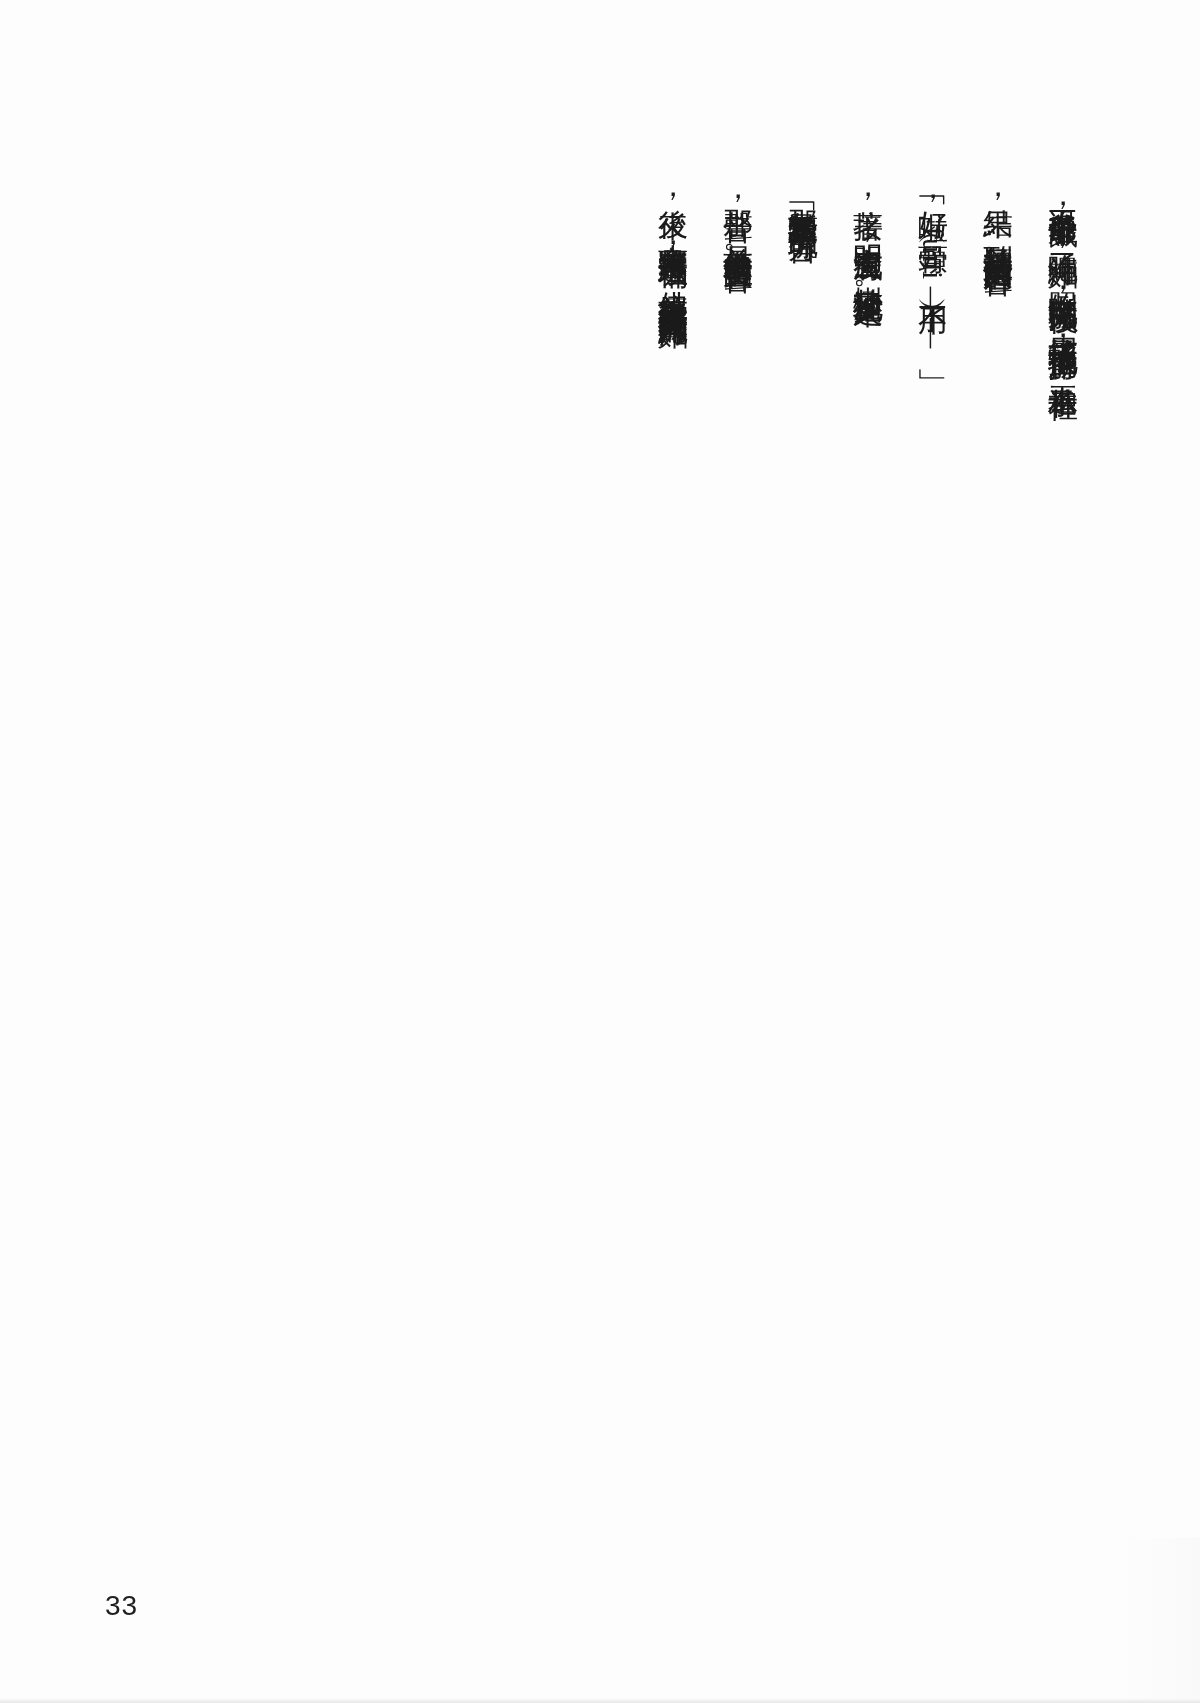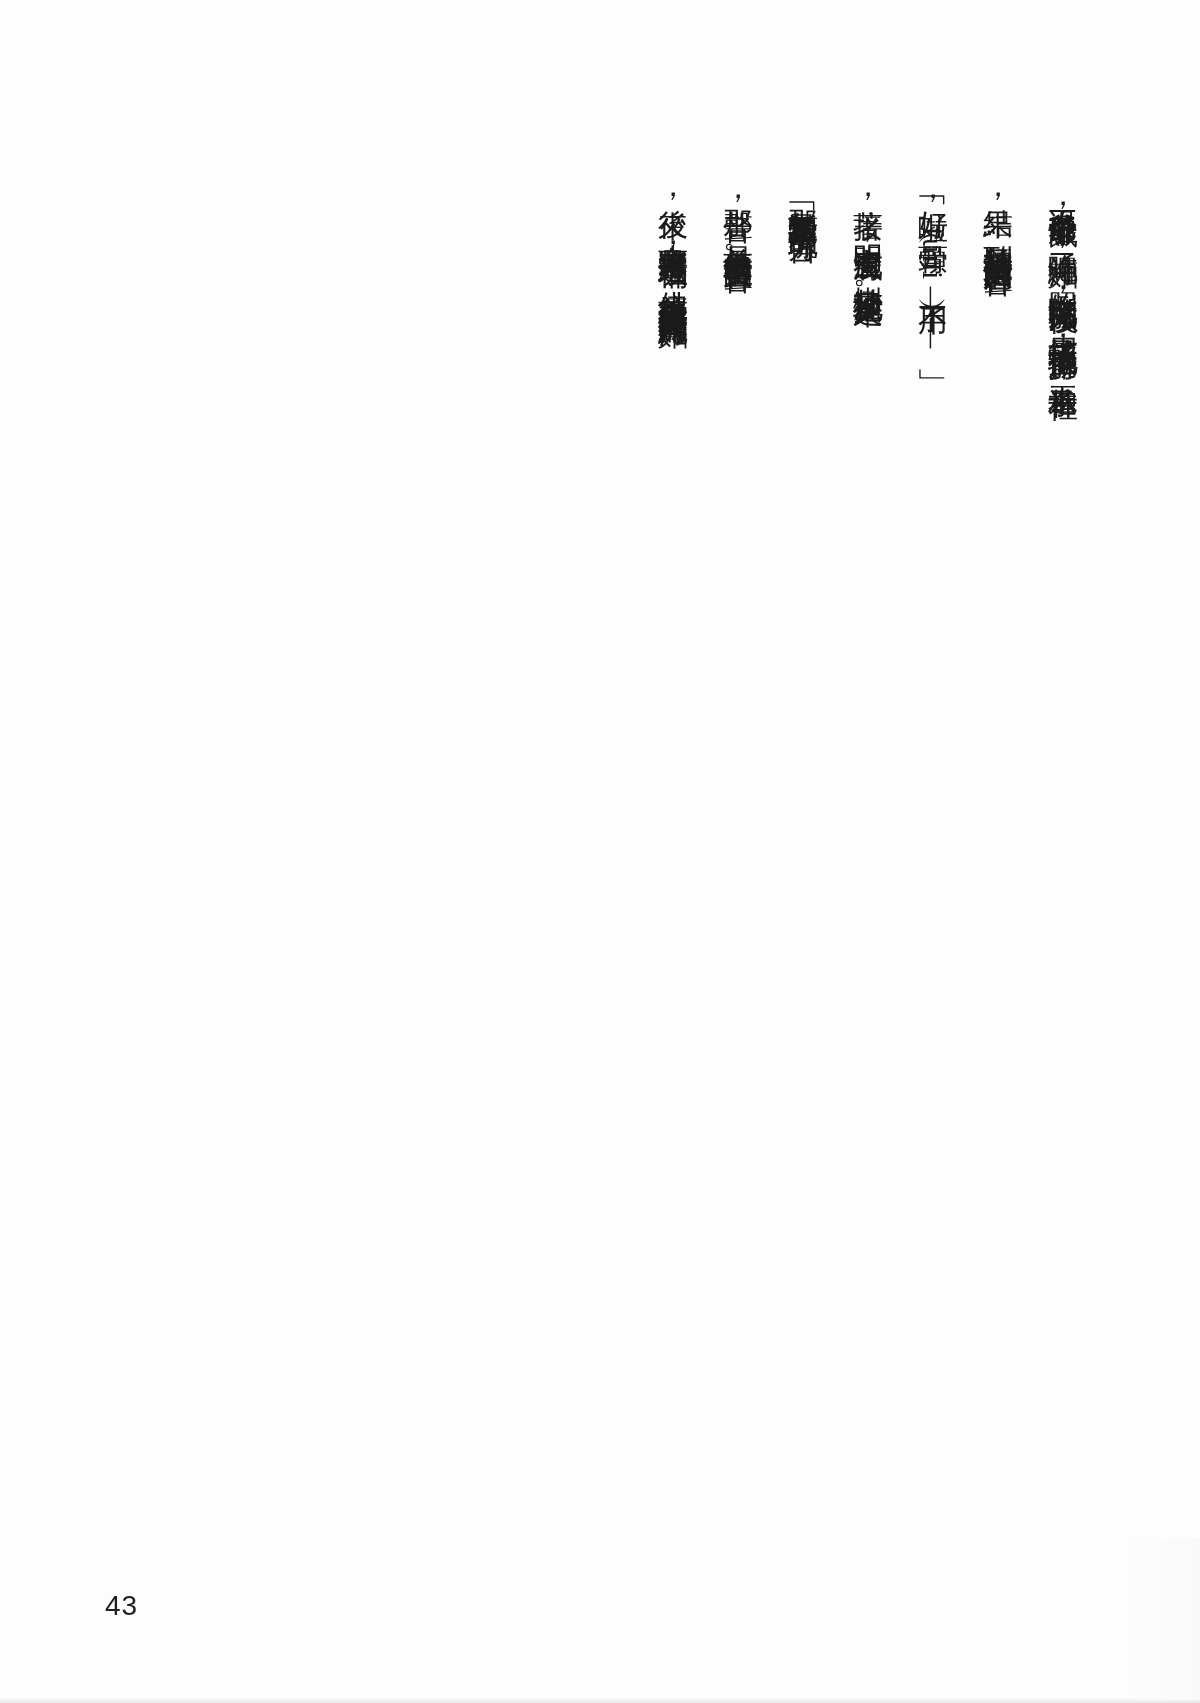--- a/index.html
+++ b/index.html
@@ -70,18 +70,18 @@
   <div class="text-block">
     <p>不過爺爺肚子餓了，吃了沖繩麵，照例吃完豬肋排以後，用筷子輕巧地挾了肋排骨，丟進林子裡。</p>
     <p>結果，聽到林子裡清清楚楚的男人的聲音。</p>
     <p>「好啦，骨頭（funi）不用了——」</p>
     <p>接著，明明完全沒有風，樹林沙沙地搖了起來。</p>
     <p>那句話是「骨頭不用了」的琉球方言。</p>
     <p>那聲音，是前年去世的曾祖父的聲音。</p>
     <p>後來，大家會將骨頭丟進垃圾桶，佛壇前每年會供奉放了特大豬肋排的沖繩麵。</p>
   </div>
 
-  <div class="page-number">43</div>
+  <div class="page-number">33</div>
 
   <div class="bottom-edge"></div>
   <div class="corner-shade"></div>
 
 </div>
 
 </body></html>

